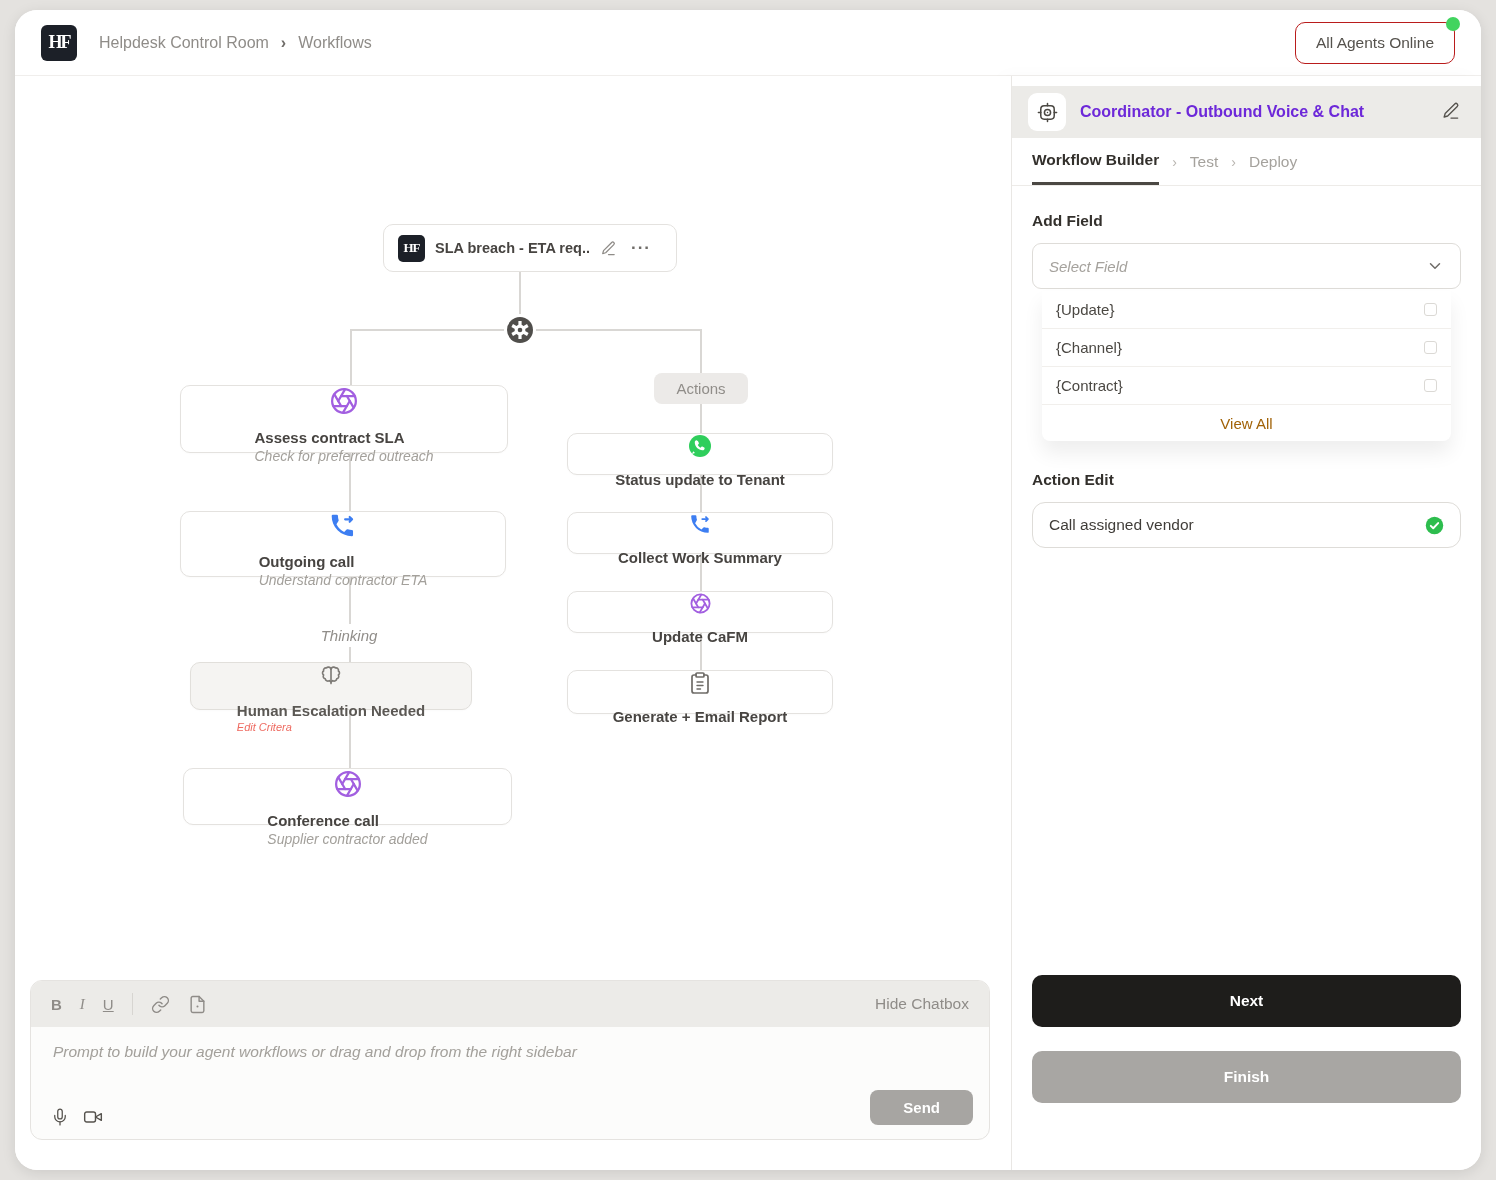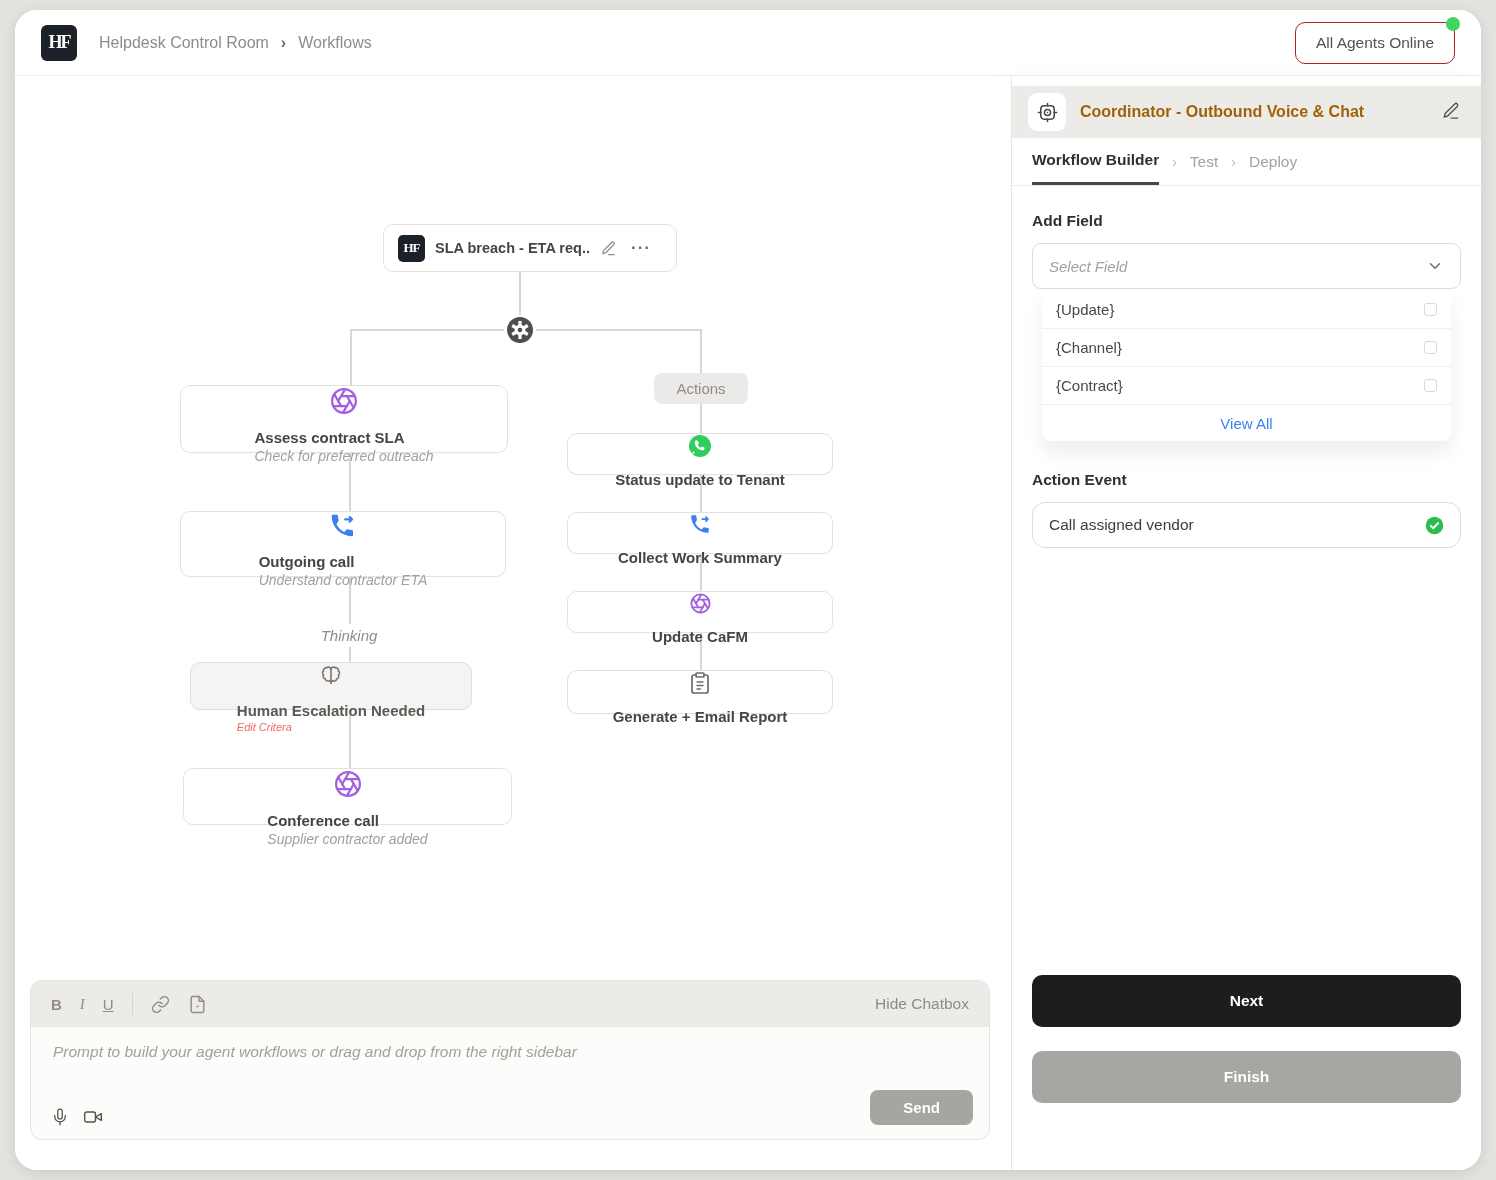--- a/index.html
+++ b/index.html
@@ -75,21 +75,21 @@
   .chat-media { position:absolute; left:20px; bottom:12px; display:flex; gap:14px; align-items:center; }
   .send-btn { position:absolute; right:16px; bottom:14px; background:#a7a5a2; color:#fff; border:none;
               border-radius:8px; padding:9px 33px; font-size:15px; font-weight:bold; cursor:pointer;
               font-family:"Liberation Sans", sans-serif; }
 
   
   .panel-header { margin-top:10px; height:52px; flex:none; background:#ecebe8;
                   display:flex; align-items:center; gap:14px; padding:0 16px; }
   .chip-badge { width:38px; height:38px; background:#fff; border-radius:9px; flex:none;
                 display:flex; align-items:center; justify-content:center; }
-  .panel-title { flex:1; font-size:16px; font-weight:bold; color:#a16207; }
+  .panel-title { flex:1; font-size:16px; font-weight:bold; color:#6d28d9; }
   .edit-btn { background:none; border:none; cursor:pointer; padding:4px; }
 
   .panel-tabs { height:48px; flex:none; display:flex; align-items:center; gap:13px;
                 padding:0 20px; border-bottom:1px solid #edebe8; font-size:15.5px; color:#a5a29d; }
   .tab { cursor:pointer; }
   .tab-active { color:#33302c; font-weight:bold; height:100%; display:flex; align-items:center;
                 border-bottom:3px solid #4b4843; }
   .tab-sep { color:#b9b6b1; font-size:14px; }
 
   .panel-content { padding:26px 20px 0; }
@@ -98,21 +98,21 @@
                 align-items:center; padding:0 16px; cursor:pointer; background:#fff;gap:32px; }
   .select-placeholder { flex:1; font-size:15px; font-style:italic; color:#a5a29d; }
 
   .options-list { margin:2px 10px 8px; background:#fff; border-radius:0 0 8px 8px;
                   box-shadow:0 12px 20px rgba(0,0,0,.07); }
   .option-row { height:38px; display:flex; align-items:center; padding:0 14px;
                 border-bottom:1px solid #f1efec; font-size:15px; color:#4b4843; cursor:pointer; }
   .option-check { margin-left:auto; width:13px; height:13px; border:1.5px solid #dbd9d5;
                   border-radius:3px; cursor:pointer; }
   .view-all { height:36px; display:flex; align-items:center; justify-content:center;
-              font-size:15px; color:#3b82f6; cursor:pointer; }
+              font-size:15px; color:#a16207; cursor:pointer; }
 
   .action-event { margin-top:30px; }
   .event-box { height:46px; border:1px solid #dedcd8; border-radius:13px; display:flex;
                align-items:center; padding:0 16px; font-size:15.5px; color:#403d39; background:#fff; }
   .event-check { margin-left:auto; display:flex; }
 
   .panel-spacer { flex:1; }
   .panel-buttons { flex:none; padding:8px 20px; display:flex; flex-direction:column; gap:24px; margin-bottom:59px; }
   .btn { height:52px; border:none; border-radius:10px; font-size:15.5px; font-weight:bold;
          color:#fff; cursor:pointer; font-family:"Liberation Sans", sans-serif; }
@@ -390,21 +390,21 @@
             <span class="option-check"></span>
           </div>
           <div class="option-row">
             <span>{Contract}</span>
             <span class="option-check"></span>
           </div>
           <div class="view-all">View All</div>
         </div>
 
         <div class="action-event">
-          <div class="field-label">Action Event</div>
+          <div class="field-label">Action Edit</div>
           <div class="event-box">
             <span>Call assigned vendor</span>
             <span class="event-check icon">
               <svg viewBox="0 0 24 24" width="19" height="19">
                 <circle cx="12" cy="12" r="11" fill="#2dbd4e"></circle>
                 <path d="M7.3 12.4l3.1 3.1 6.2-6.6" fill="none" stroke="#fff" stroke-width="2.4" stroke-linecap="round" stroke-linejoin="round"></path>
               </svg>
             </span>
           </div>
         </div>

